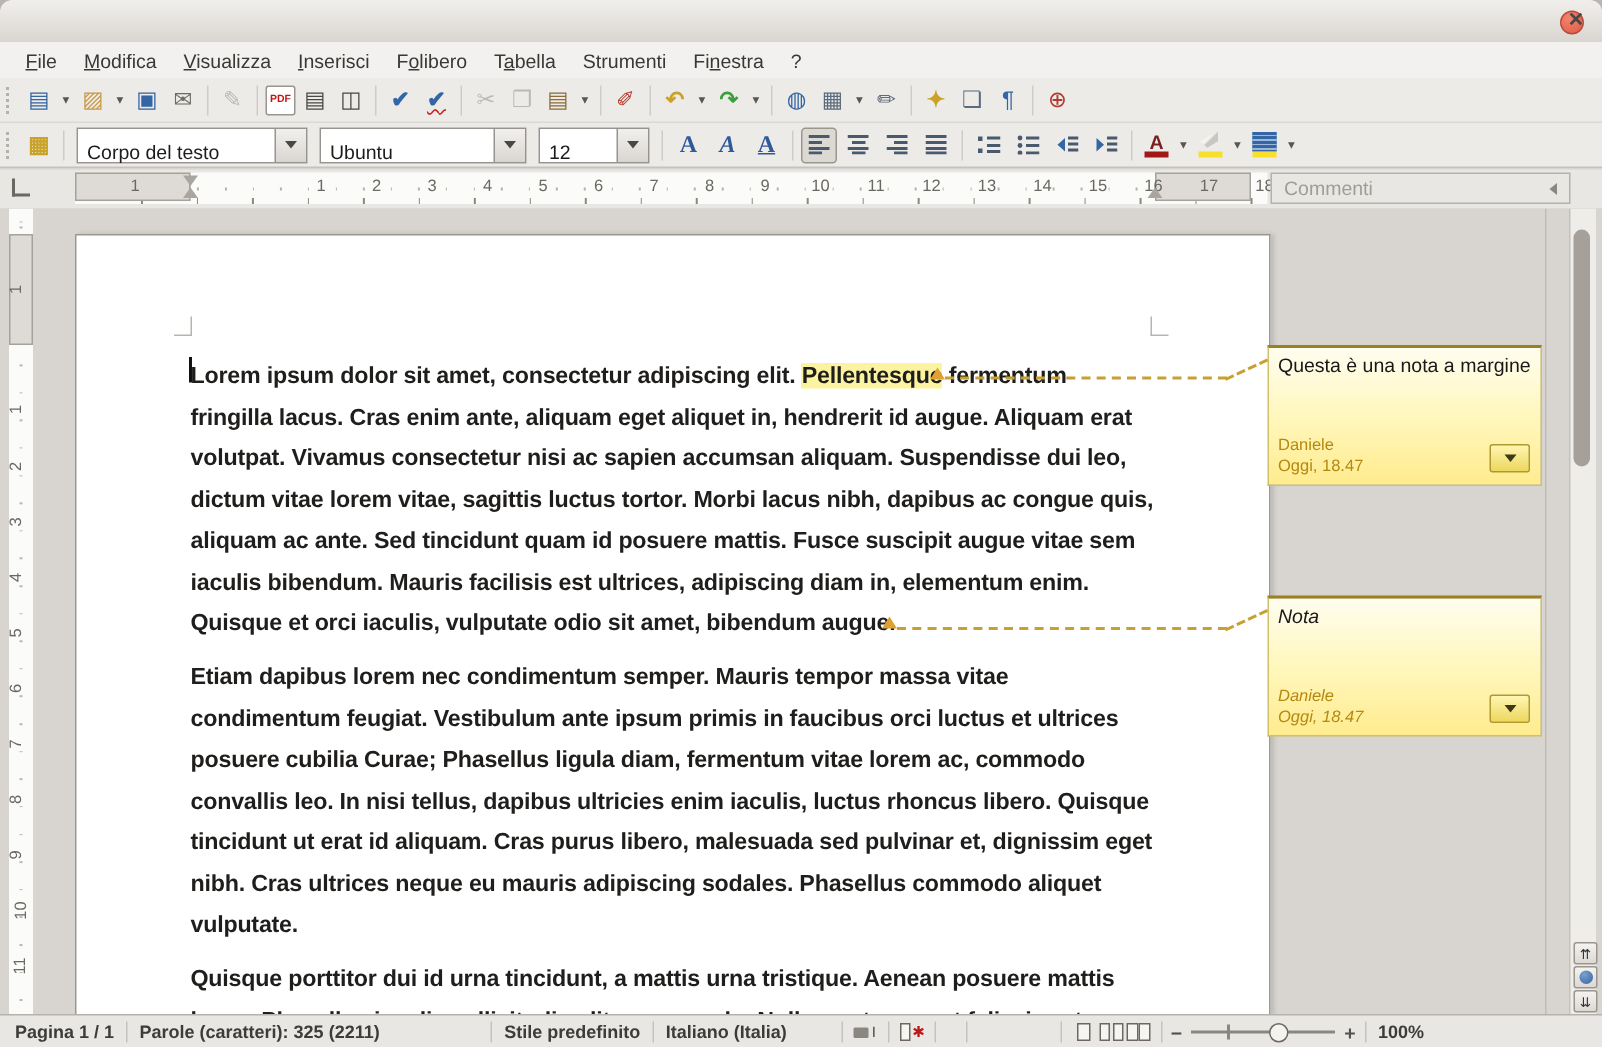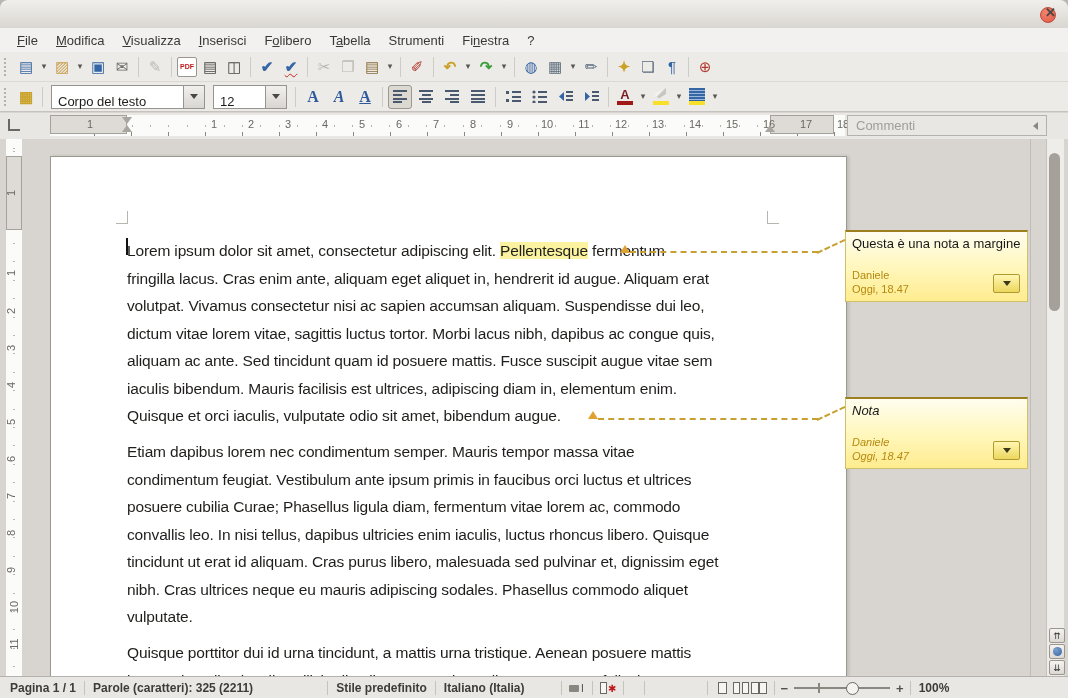--- a/index.html
+++ b/index.html
@@ -82,29 +82,29 @@
     background-size:2px 100%;background-position:7px 12px;background-repeat:repeat-y;}
   .vr-margin{position:absolute;left:0;width:16px;top:17px;height:74px;background:#dedbd6;border:1px solid #a5a29c;box-sizing:border-box;}
   .vr-num{position:absolute;left:2px;font-size:11px;color:#6b6862;transform:rotate(-90deg);}
   .page{position:absolute;left:50px;top:17px;width:795px;height:520px;background:#fff;
     border:1px solid #9b9892;border-bottom:none;box-shadow:2px 0 3px rgba(0,0,0,.12);}
   .corner{position:absolute;width:11px;height:12px;}
   .corner.tl{border-right:1px solid #b8b5af;border-bottom:1px solid #b8b5af;}
   .corner.tr{border-left:1px solid #b8b5af;border-bottom:1px solid #b8b5af;}
   .textarea{position:absolute;left:76px;top:80px;width:648px;color:#1f1e1c;}
   .para{margin:0 0 8.5px 0;}
-  .line{height:27.5px;line-height:27.5px;font-size:15.5px;white-space:nowrap;letter-spacing:-0.15px;}
+  .line{height:27.5px;line-height:27.5px;font-size:15.5px;white-space:nowrap;letter-spacing:-0.15px;font-weight:bold;}
   .hl{background:#fbf3a0;}
   .cursor{position:absolute;left:75px;top:81px;width:2px;height:17px;background:#111;}
   .anchor{position:absolute;width:0;height:0;border-left:5px solid transparent;border-right:5px solid transparent;border-bottom:8px solid #dfa231;}
   .dashline{position:absolute;height:0;border-top:2px dashed #c8a032;}
   .slant{transform:rotate(-25deg);transform-origin:left center;}
   
   .sidebar-line{position:absolute;left:1030px;top:0;width:1px;height:537px;background:#c0bdb7;}
-  .note{position:absolute;left:845px;width:183px;height:72px;box-sizing:border-box;
+  .note{position:absolute;left:845px;width:183px;height:94px;box-sizing:border-box;
     background:linear-gradient(#fffdf0 0%,#fff8c2 45%,#ffec8f 100%);
     border:1px solid #cfc06a;border-top:2px solid #9c7f1f;padding:4px 6px;}
   .note-text{font-size:13px;color:#181818;}
   .note-meta{position:absolute;left:6px;bottom:5px;font-size:11px;color:#b5890f;line-height:14px;}
   .note-dd{position:absolute;right:7px;bottom:8px;width:25px;height:17px;
     background:linear-gradient(#fff6b2,#ecd75e);border:1px solid #b09a30;border-radius:2px;
     display:flex;align-items:center;justify-content:center;}
   .note-dd .tri-down{border-top-color:#3a3a1a;}
   
   .vscroll{position:absolute;left:1046px;top:0;width:17px;height:537px;background:#efedea;border-left:1px solid #c5c2bc;}
@@ -242,20 +242,26 @@
 
       <span class="ic" data-c="red">⊕</span>
     </div>
 
   <div class="toolbar t2">
     <span class="ic" data-c="handle"></span>
     <span class="ic" data-c="gold">▦</span>
     <span class="ic" data-c="sep"></span>
     <span class="combo" style="width:152px">
       <span class="val">Corpo del testo</span>
+      <span class="dd">
+          <span class="tri-down"></span>
+        </span>
+    </span>
+    <span class="combo" style="width:136px">
+      <span class="val">Ubuntu</span>
       <span class="dd">
           <span class="tri-down"></span>
         </span>
     </span>
     <span class="combo" style="width:72px">
       <span class="val">12</span>
       <span class="dd">
           <span class="tri-down"></span>
         </span>
     </span>

